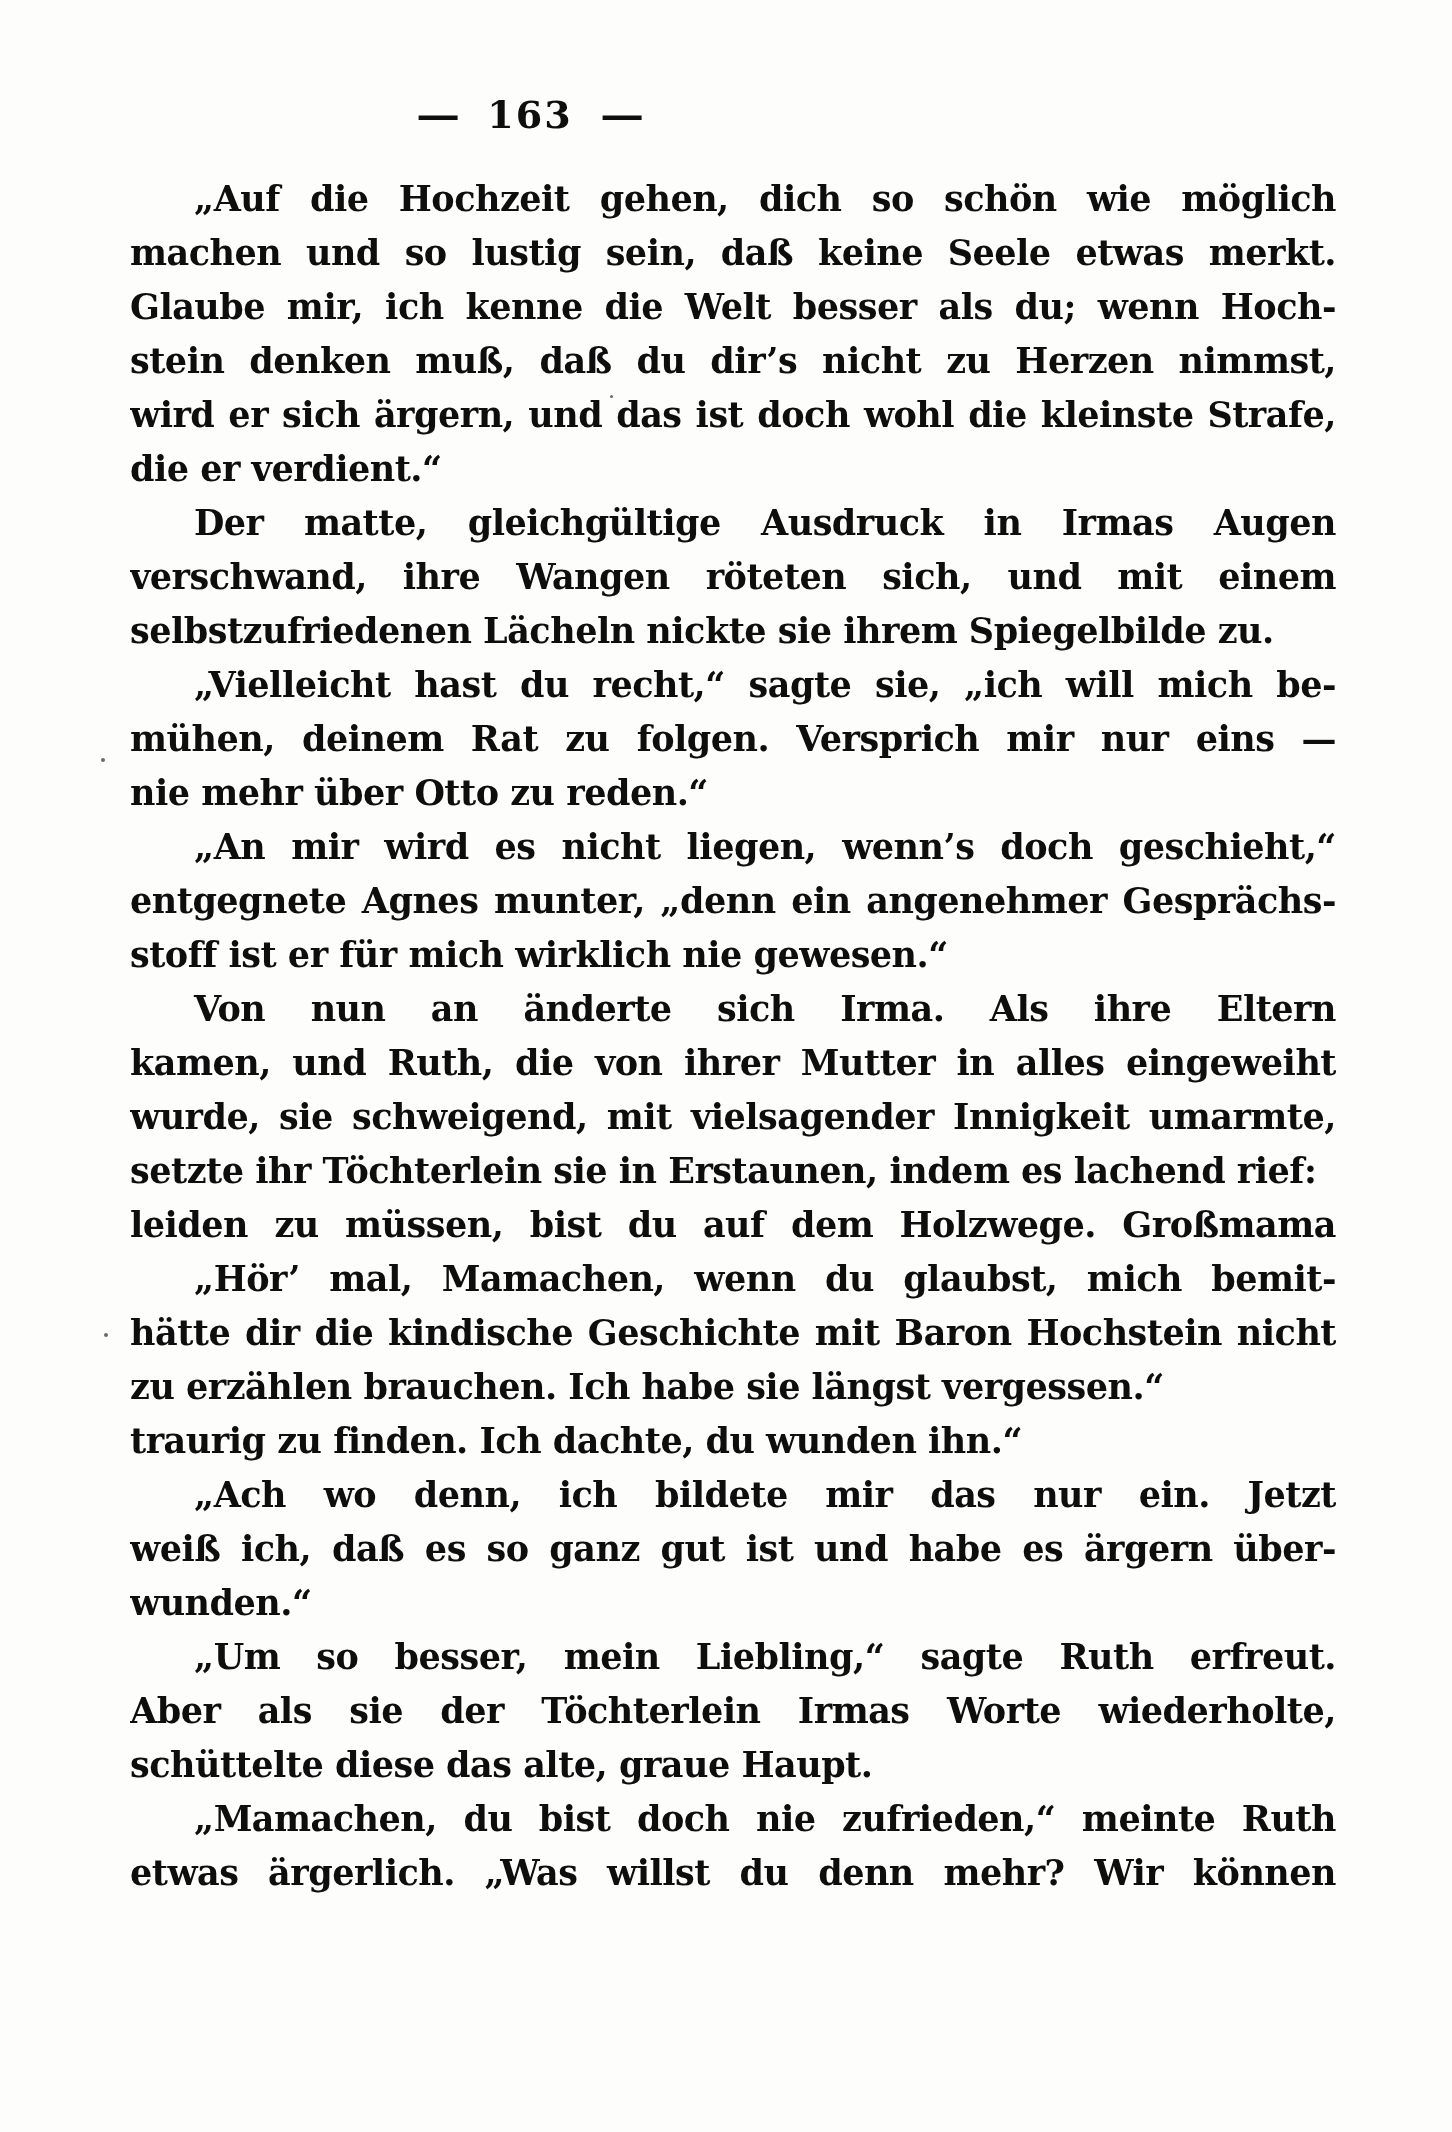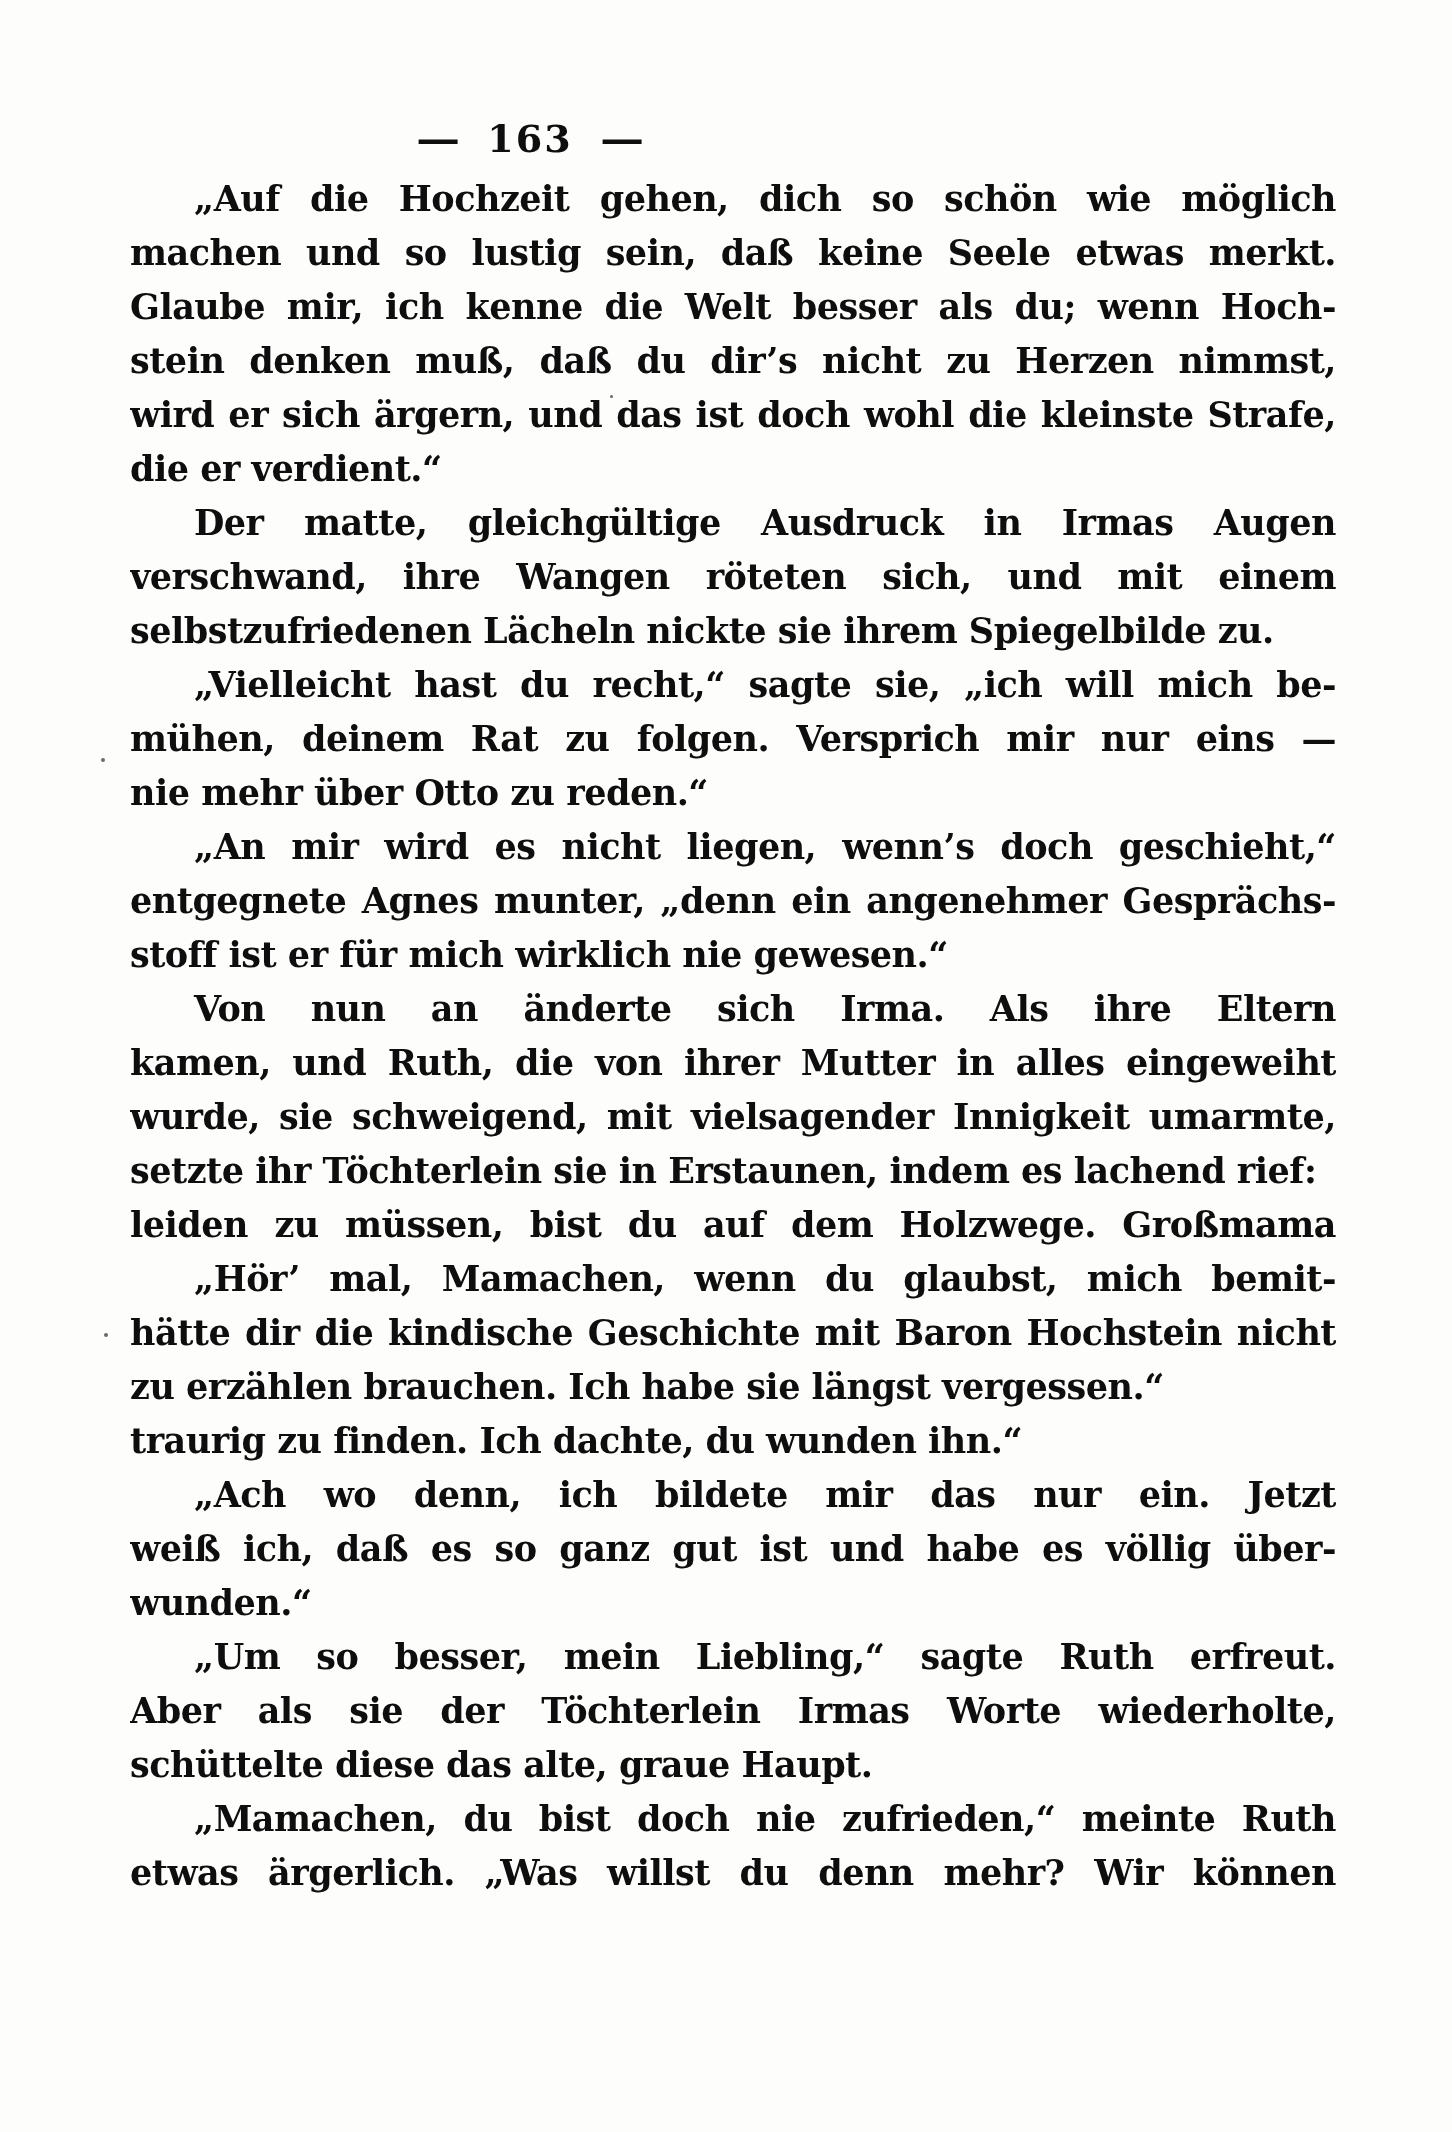--- a/index.html
+++ b/index.html
@@ -18,21 +18,20 @@
   }
   .header {
     position: absolute;
     top: 92px;
     left: 0;
     width: 1060px;
     text-align: center;
     font-size: 38px;
     font-weight: bold;
     white-space: nowrap;
-    margin-top: 24px;
   }
   .header .dash {
     display: inline-block;
     transform: scaleX(1.15);
     font-weight: bold;
   }
   .header .num {
     display: inline-block;
     margin: 0 30px;
     letter-spacing: 2px;
@@ -89,21 +88,21 @@
       <div class="line indent">Von nun an änderte sich Irma.  Als ihre Eltern</div>
       <div class="line">kamen, und Ruth, die von ihrer Mutter in alles eingeweiht</div>
       <div class="line">wurde, sie schweigend, mit vielsagender Innigkeit umarmte,</div>
       <div class="line plast">setzte ihr Töchterlein sie in Erstaunen, indem es lachend rief:</div>
       <div class="line">leiden zu müssen, bist du auf dem Holzwege.  Großmama</div>
       <div class="line indent">„Hör’ mal, Mamachen, wenn du glaubst, mich bemit-</div>
       <div class="line">hätte dir die kindische Geschichte mit Baron Hochstein nicht</div>
       <div class="line plast">zu erzählen brauchen.  Ich habe sie längst vergessen.“</div>
       <div class="line plast">traurig zu finden.  Ich dachte, du wunden ihn.“</div>
       <div class="line indent">„Ach wo denn, ich bildete mir das nur ein.  Jetzt</div>
-      <div class="line">weiß ich, daß es so ganz gut ist und habe es völlig über-</div>
+      <div class="line">weiß ich, daß es so ganz gut ist und habe es ärgern über-</div>
       <div class="line plast">wunden.“</div>
       <div class="line indent">„Um so besser, mein Liebling,“ sagte Ruth erfreut.</div>
       <div class="line">Aber als sie der Töchterlein Irmas Worte wiederholte,</div>
       <div class="line plast">schüttelte diese das alte, graue Haupt.</div>
       <div class="line indent">„Mamachen, du bist doch nie zufrieden,“ meinte Ruth</div>
       <div class="line">etwas ärgerlich.  „Was willst du denn mehr?  Wir können</div>
     </div>
 
   <div class="speck" style="left:101px; top:758px; width:4px; height:4px;"></div>
   <div class="speck" style="left:104px; top:1333px; width:4px; height:4px;"></div>

